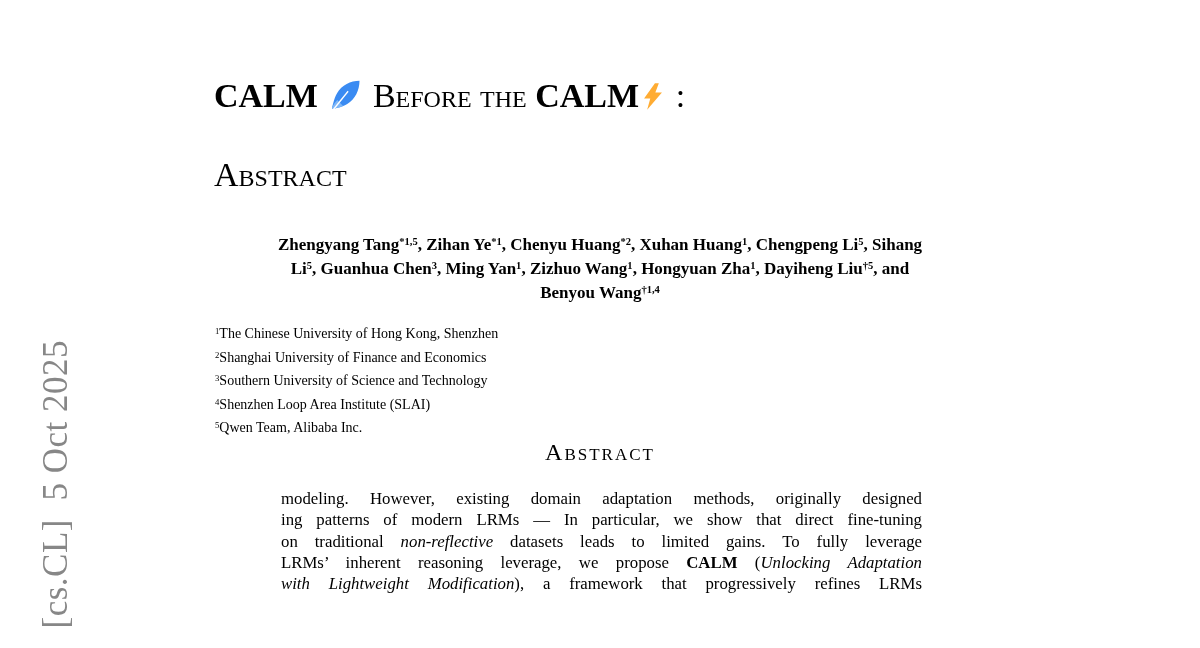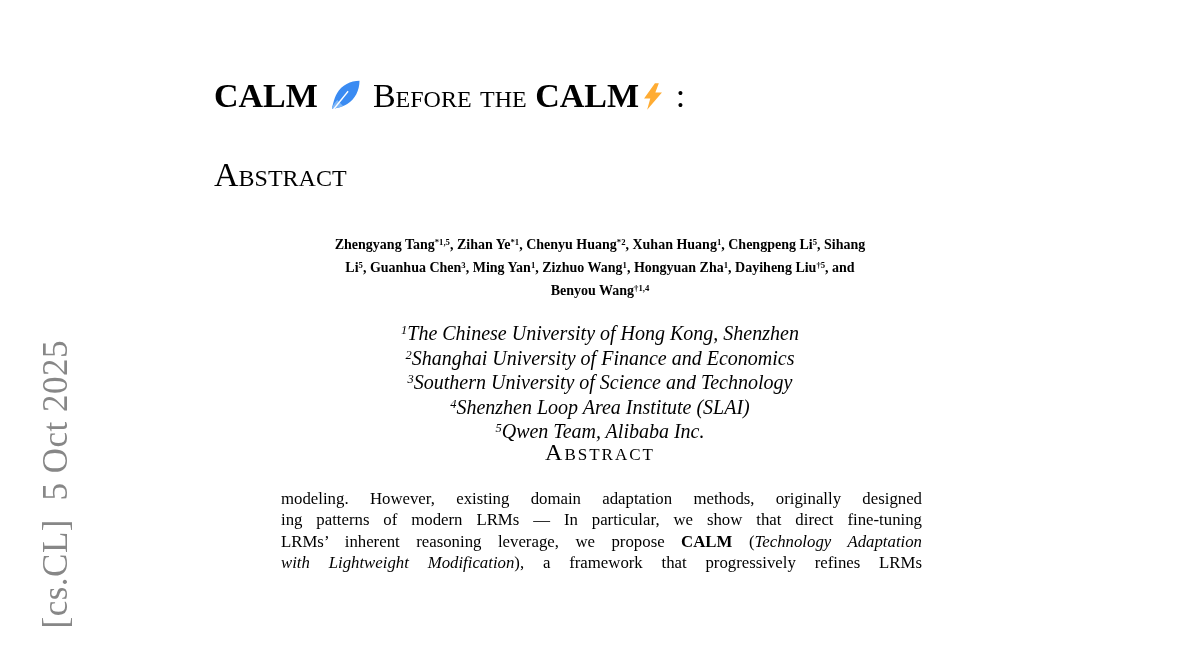--- a/index.html
+++ b/index.html
@@ -33,27 +33,27 @@
     font-size: 34px; line-height: 39.5px; font-weight: normal;
   }
   .sc { font-variant: small-caps; }
   .tb { font-weight: bold; }
   .t-icon { vertical-align: -6px; }
   .t-gap { display: inline-block; width: 10px; }
 
   
   .authors {
     position: absolute; left: 215px; top: 234px; width: 770px;
-    text-align: center; font-weight: bold; font-size: 14px; line-height: 22px;
+    text-align: center; font-weight: bold; font-size: 17px; line-height: 22px;
   }
 
   
   .affiliations {
     position: absolute; left: 215px; top: 323px; width: 770px;
-    text-align: center; font-size: 20px; line-height: 21.5px; font-style: italic;
+    font-size: 14px; line-height: 21.5px;
   }
 
   
   .abstract-heading {
     position: absolute; left: 280px; top: 439px; width: 640px;
     text-align: center; font-size: 24px; letter-spacing: 2px;
   }
   .abstract {
     position: absolute; left: 281px; top: 488px; width: 641px;
     font-size: 16.8px; line-height: 21.3px;
@@ -95,17 +95,18 @@
     <div><span class="rt-sup">2</span><span>Shanghai University of Finance and Economics</span></div>
     <div><span class="rt-sup">3</span><span>Southern University of Science and Technology</span></div>
     <div><span class="rt-sup">4</span><span>Shenzhen Loop Area Institute (SLAI)</span></div>
     <div><span class="rt-sup">5</span><span>Qwen Team, Alibaba Inc.</span></div>
   </div>
 
   <div class="abstract-heading sc">Abstract</div>
   <div class="abstract">
     <div class="abs-line"><span>modeling. However, existing domain adaptation methods, originally designed</span></div>
     <div class="abs-line"><span>ing patterns of modern LRMs — In particular, we show that direct fine-tuning</span></div>
-    <div class="abs-line"><span>LRMs’ inherent reasoning leverage, we propose </span><span class="rt-b">CALM</span><span> (</span><span class="rt-i">Technology Adaptation</span></div>
+    <div class="abs-line"><span>on traditional </span><span class="rt-i">non-reflective</span><span> datasets leads to limited gains. To fully leverage</span></div>
+    <div class="abs-line"><span>LRMs’ inherent reasoning leverage, we propose </span><span class="rt-b">CALM</span><span> (</span><span class="rt-i">Unlocking Adaptation</span></div>
     <div class="abs-line"><span class="rt-i">with Lightweight Modification</span><span>), a framework that progressively refines LRMs</span></div>
   </div>
 
 </div>
 
 </body></html>

